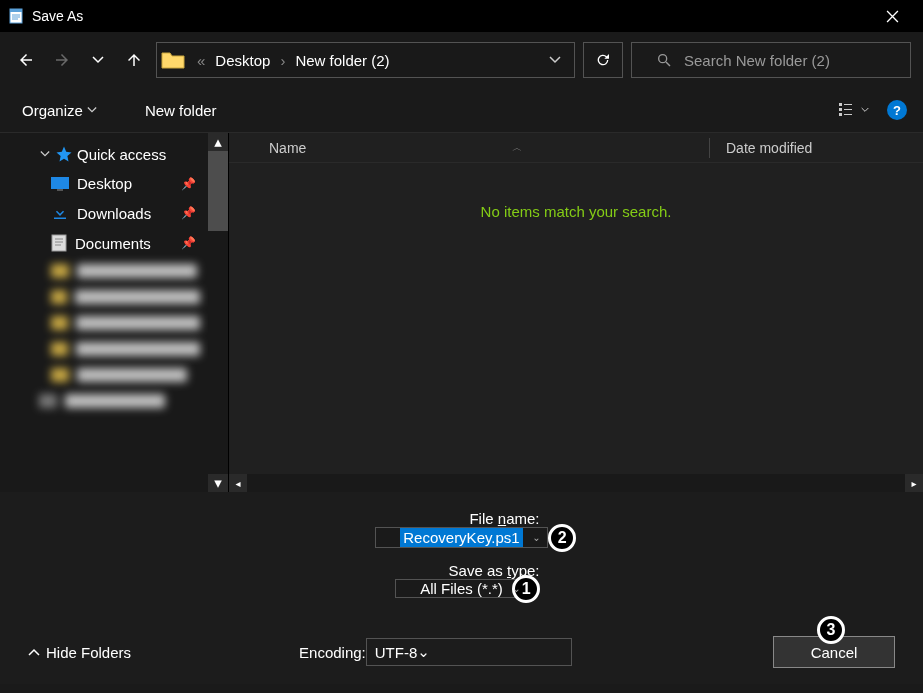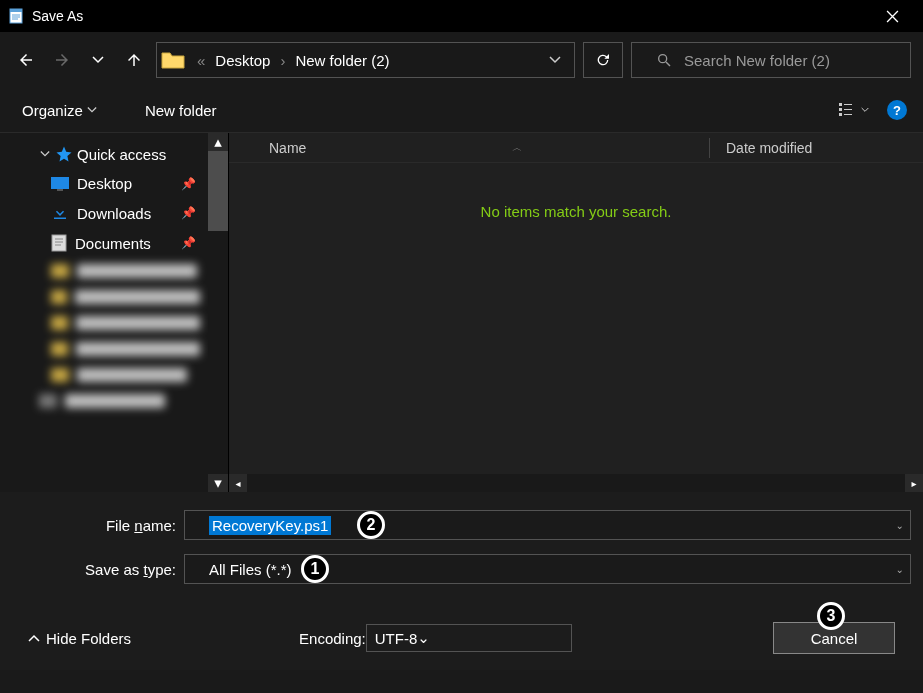--- a/index.html
+++ b/index.html
@@ -79,21 +79,21 @@
     .col-h.name { width: 440px; }
     .col-h.name .sort { margin-left: 200px; font-size:10px; color:#888; }
     .col-sep { width:1px; height:20px; background:#444; margin-right:16px; }
     .content-body { flex:1; display:flex; align-items:flex-start; justify-content:center; padding-top: 40px; color:#84cc16; }
     .hscroll { height:18px; background:#191919; display:flex; align-items:center; }
     .hscroll .harrow { width:18px; height:18px; display:flex; align-items:center; justify-content:center; background:#2a2a2a; font-size:10px; }
     .hscroll .htrack { flex:1; height:18px; background:#191919; }
 
     
     .form-area { background:#1c1c1c; padding: 18px 12px 0 12px; }
-    .form-row { display:flex; align-items:center; margin-bottom: 14px; }
+    .form-row { display:flex; align-items:center; margin-bottom: 14px; flex-direction: column; }
     .form-label { width: 172px; text-align:right; padding-right:8px; font-size:15px; }
     .form-label .ul { text-decoration: underline; }
     .form-field {
       flex:1; height:30px; border:1px solid #535353; background:#1a1a1a;
       display:flex; align-items:center; padding: 0 24px; position:relative;
     }
     .form-field.filename .selected { background:#0078d4; color:#fff; padding: 1px 3px; }
     .form-field .dd { position:absolute; right:6px; color:#aaa; font-size:10px; }
     .annot {
       width:28px; height:28px; border-radius:50%; background:#000; border:3px solid #fff;

